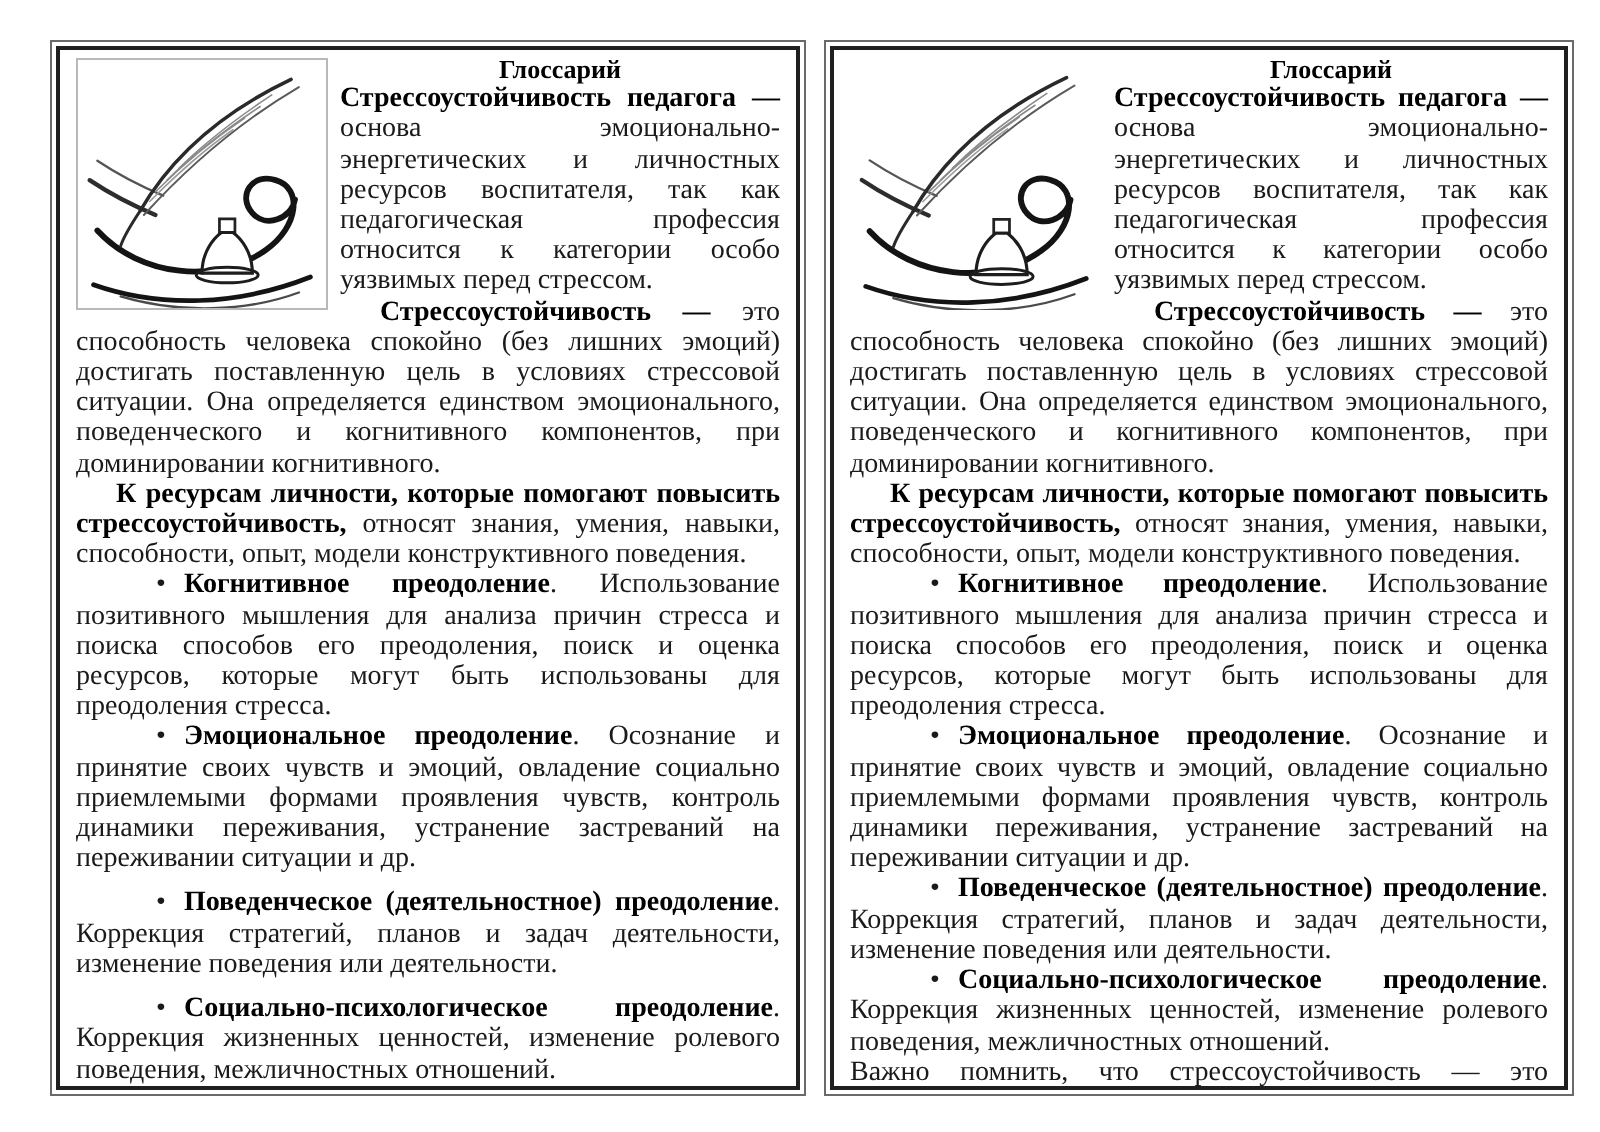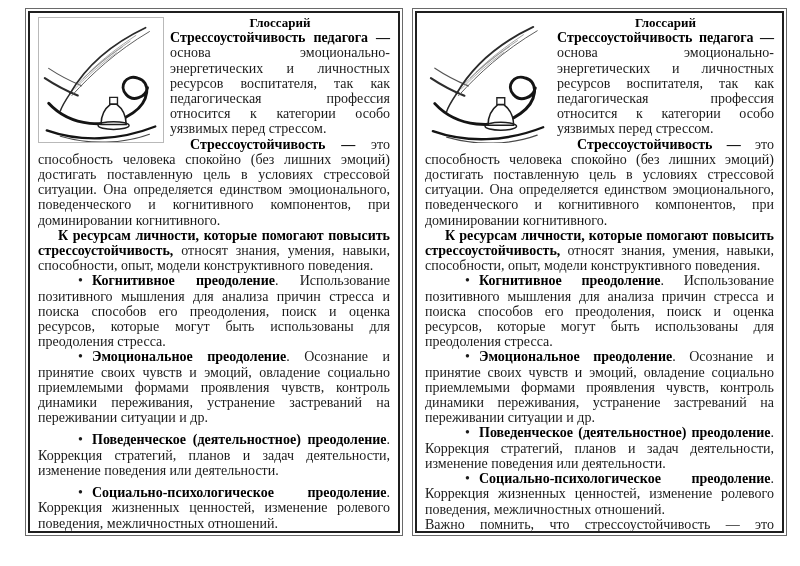--- a/index.html
+++ b/index.html
@@ -1,20 +1,20 @@
 <!DOCTYPE html>
 <html lang="ru"><head>
 <meta charset="utf-8">
 <style>
   html,body{margin:0;padding:0;background:#ffffff;}
   .page{
     width:800px;height:566px;box-sizing:border-box;
     background:#ffffff;color:#1a1a1a;
     display:flex;gap:9px;
-    padding:8px 13px 18px 25px;
+    padding:20px 13px 18px 25px;
     font-family:"Liberation Serif","DejaVu Serif",serif;
   }
   .panel{box-sizing:border-box;height:528px;border:1px solid #6a6a6a;padding:2px;flex:none;background:#fff;}
   .panel.left{width:378px;}
   .panel.right{width:375px;}
   .panel-inner{
     box-sizing:border-box;height:100%;
     border:2px solid #1f1f1f;
     padding:2px 8px 6px 8px;
     overflow:hidden;

